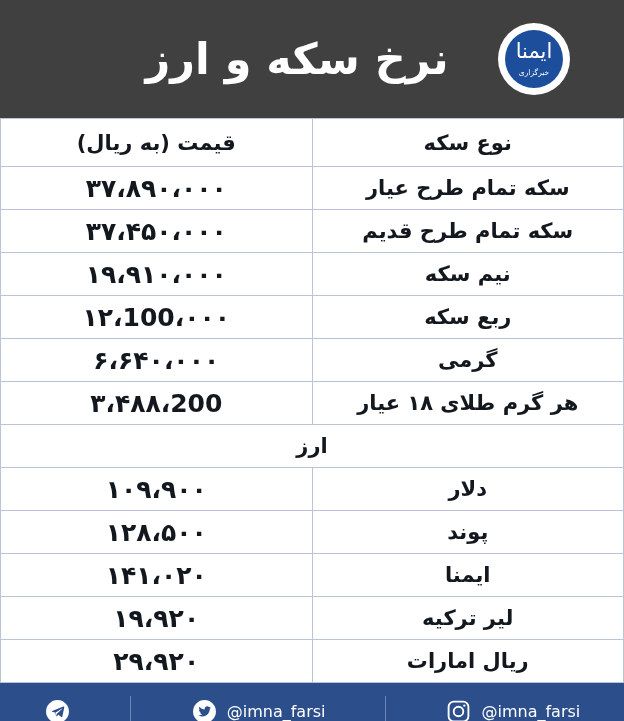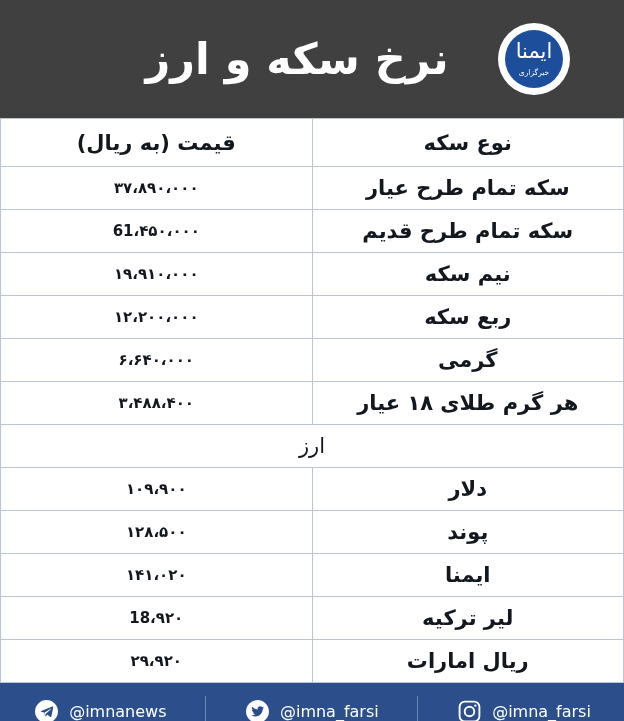--- a/index.html
+++ b/index.html
@@ -106,33 +106,33 @@
   }
   td.name {
     width: 50%;
     font-size: 21px;
     font-weight: bold;
     direction: rtl;
     margin-left: 41px;
   }
   td.price {
     width: 50%;
-    font-size: 15px;
+    font-size: 25px;
     font-weight: bold;
     direction: ltr;
     letter-spacing: 0.5px;
   }
   tr.head td {
     height: 48px;
   }
   tr.head td.name { font-size: 21px; }
   tr.head td.price { font-size: 21px; direction: rtl; }
   td.section {
     font-size: 21px;
-    font-weight: normal;
+    font-weight: bold;
     text-align: center;
     direction: rtl;
     border-radius: 8px;
   }
 
   
   .footer {
     height: 56px;
     background: #2c4f8c;
     display: flex;
@@ -189,58 +189,58 @@
           <td class="name">نوع سکه</td>
           <td class="price">قیمت (به ریال)</td>
         </tr>
 
         <tr>
           <td class="name">سکه تمام طرح عیار</td>
           <td class="price">۳۷،۸۹۰،۰۰۰</td>
         </tr>
         <tr>
           <td class="name">سکه تمام طرح قدیم</td>
-          <td class="price">61،۴۵۰،۰۰۰</td>
+          <td class="price">۳۷،۴۵۰،۰۰۰</td>
         </tr>
         <tr>
           <td class="name">نیم سکه</td>
           <td class="price">۱۹،۹۱۰،۰۰۰</td>
         </tr>
         <tr>
           <td class="name">ربع سکه</td>
-          <td class="price">۱۲،۲۰۰،۰۰۰</td>
+          <td class="price">۱۲،100،۰۰۰</td>
         </tr>
         <tr>
           <td class="name">گرمی</td>
           <td class="price">۶،۶۴۰،۰۰۰</td>
         </tr>
         <tr>
           <td class="name">هر گرم طلای ۱۸ عیار</td>
-          <td class="price">۳،۴۸۸،۴۰۰</td>
+          <td class="price">۳،۴۸۸،200</td>
         </tr>
 
         <tr>
           <td class="section" colspan="2">ارز</td>
         </tr>
 
         <tr>
           <td class="name">دلار</td>
           <td class="price">۱۰۹،۹۰۰</td>
         </tr>
         <tr>
           <td class="name">پوند</td>
           <td class="price">۱۲۸،۵۰۰</td>
         </tr>
         <tr>
           <td class="name">ایمنا</td>
           <td class="price">۱۴۱،۰۲۰</td>
         </tr>
         <tr>
           <td class="name">لیر ترکیه</td>
-          <td class="price">18،۹۲۰</td>
+          <td class="price">۱۹،۹۲۰</td>
         </tr>
         <tr>
           <td class="name">ریال امارات</td>
           <td class="price">۲۹،۹۲۰</td>
         </tr>
       </tbody>
     </table>
   </div>
 
   <div class="footer">
@@ -270,17 +270,16 @@
 
     <div class="divider"></div>
 
     <div class="social">
       <span class="sicon">
         <svg width="25" height="25" viewBox="0 0 24 24">
           <circle cx="12" cy="12" r="11" fill="#ffffff"></circle>
           <path d="M17.6 7.3 6.9 11.4c-.6.24-.6.58-.11.73l2.72.85 1.05 3.21c.13.35.24.48.5.48.25 0 .36-.11.5-.25l1.33-1.29 2.77 2.05c.51.28.87.14 1-.47l1.8-8.5c.19-.75-.28-1.09-.86-.91zM9.93 13.3l6.1-3.85c.29-.18.55-.08.34.12l-5.22 4.72-.2 2.17-1.02-3.16z" fill="#2c4f8c"></path>
         </svg>
       </span>
-      <span class="handle">@imnanews</span>
     </div>
 
   </div>
 </div>
 
 </body></html>

